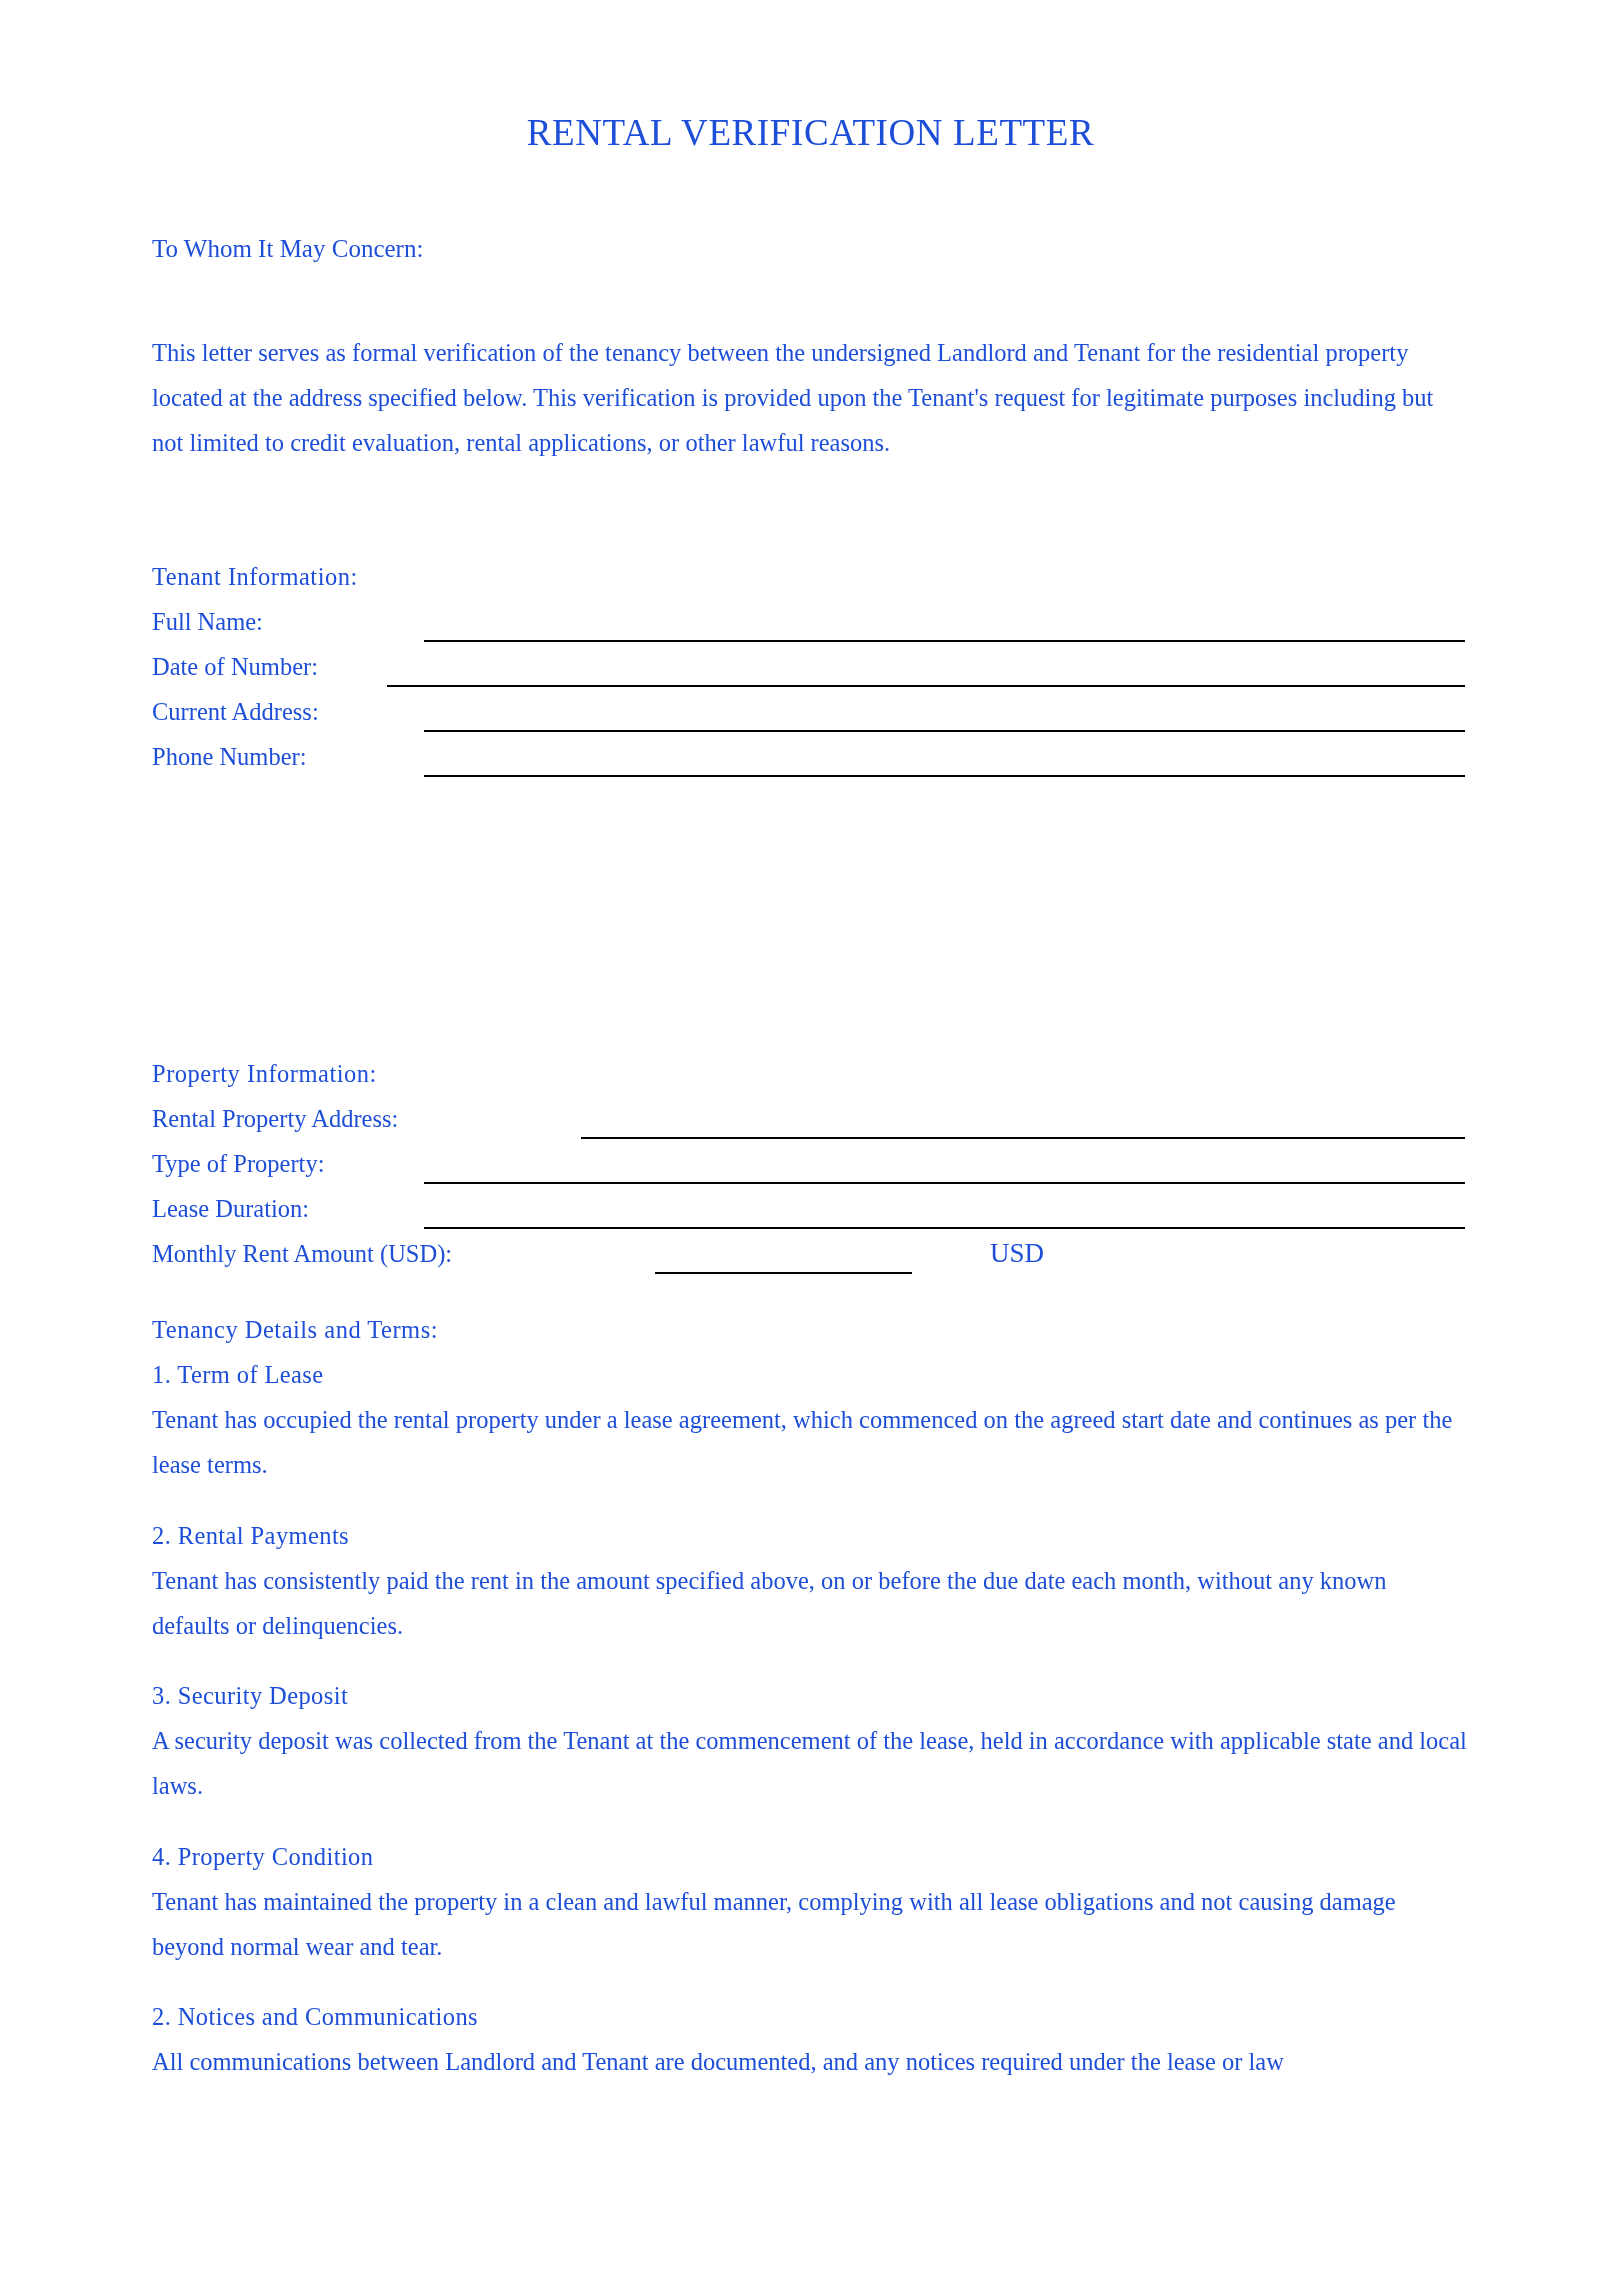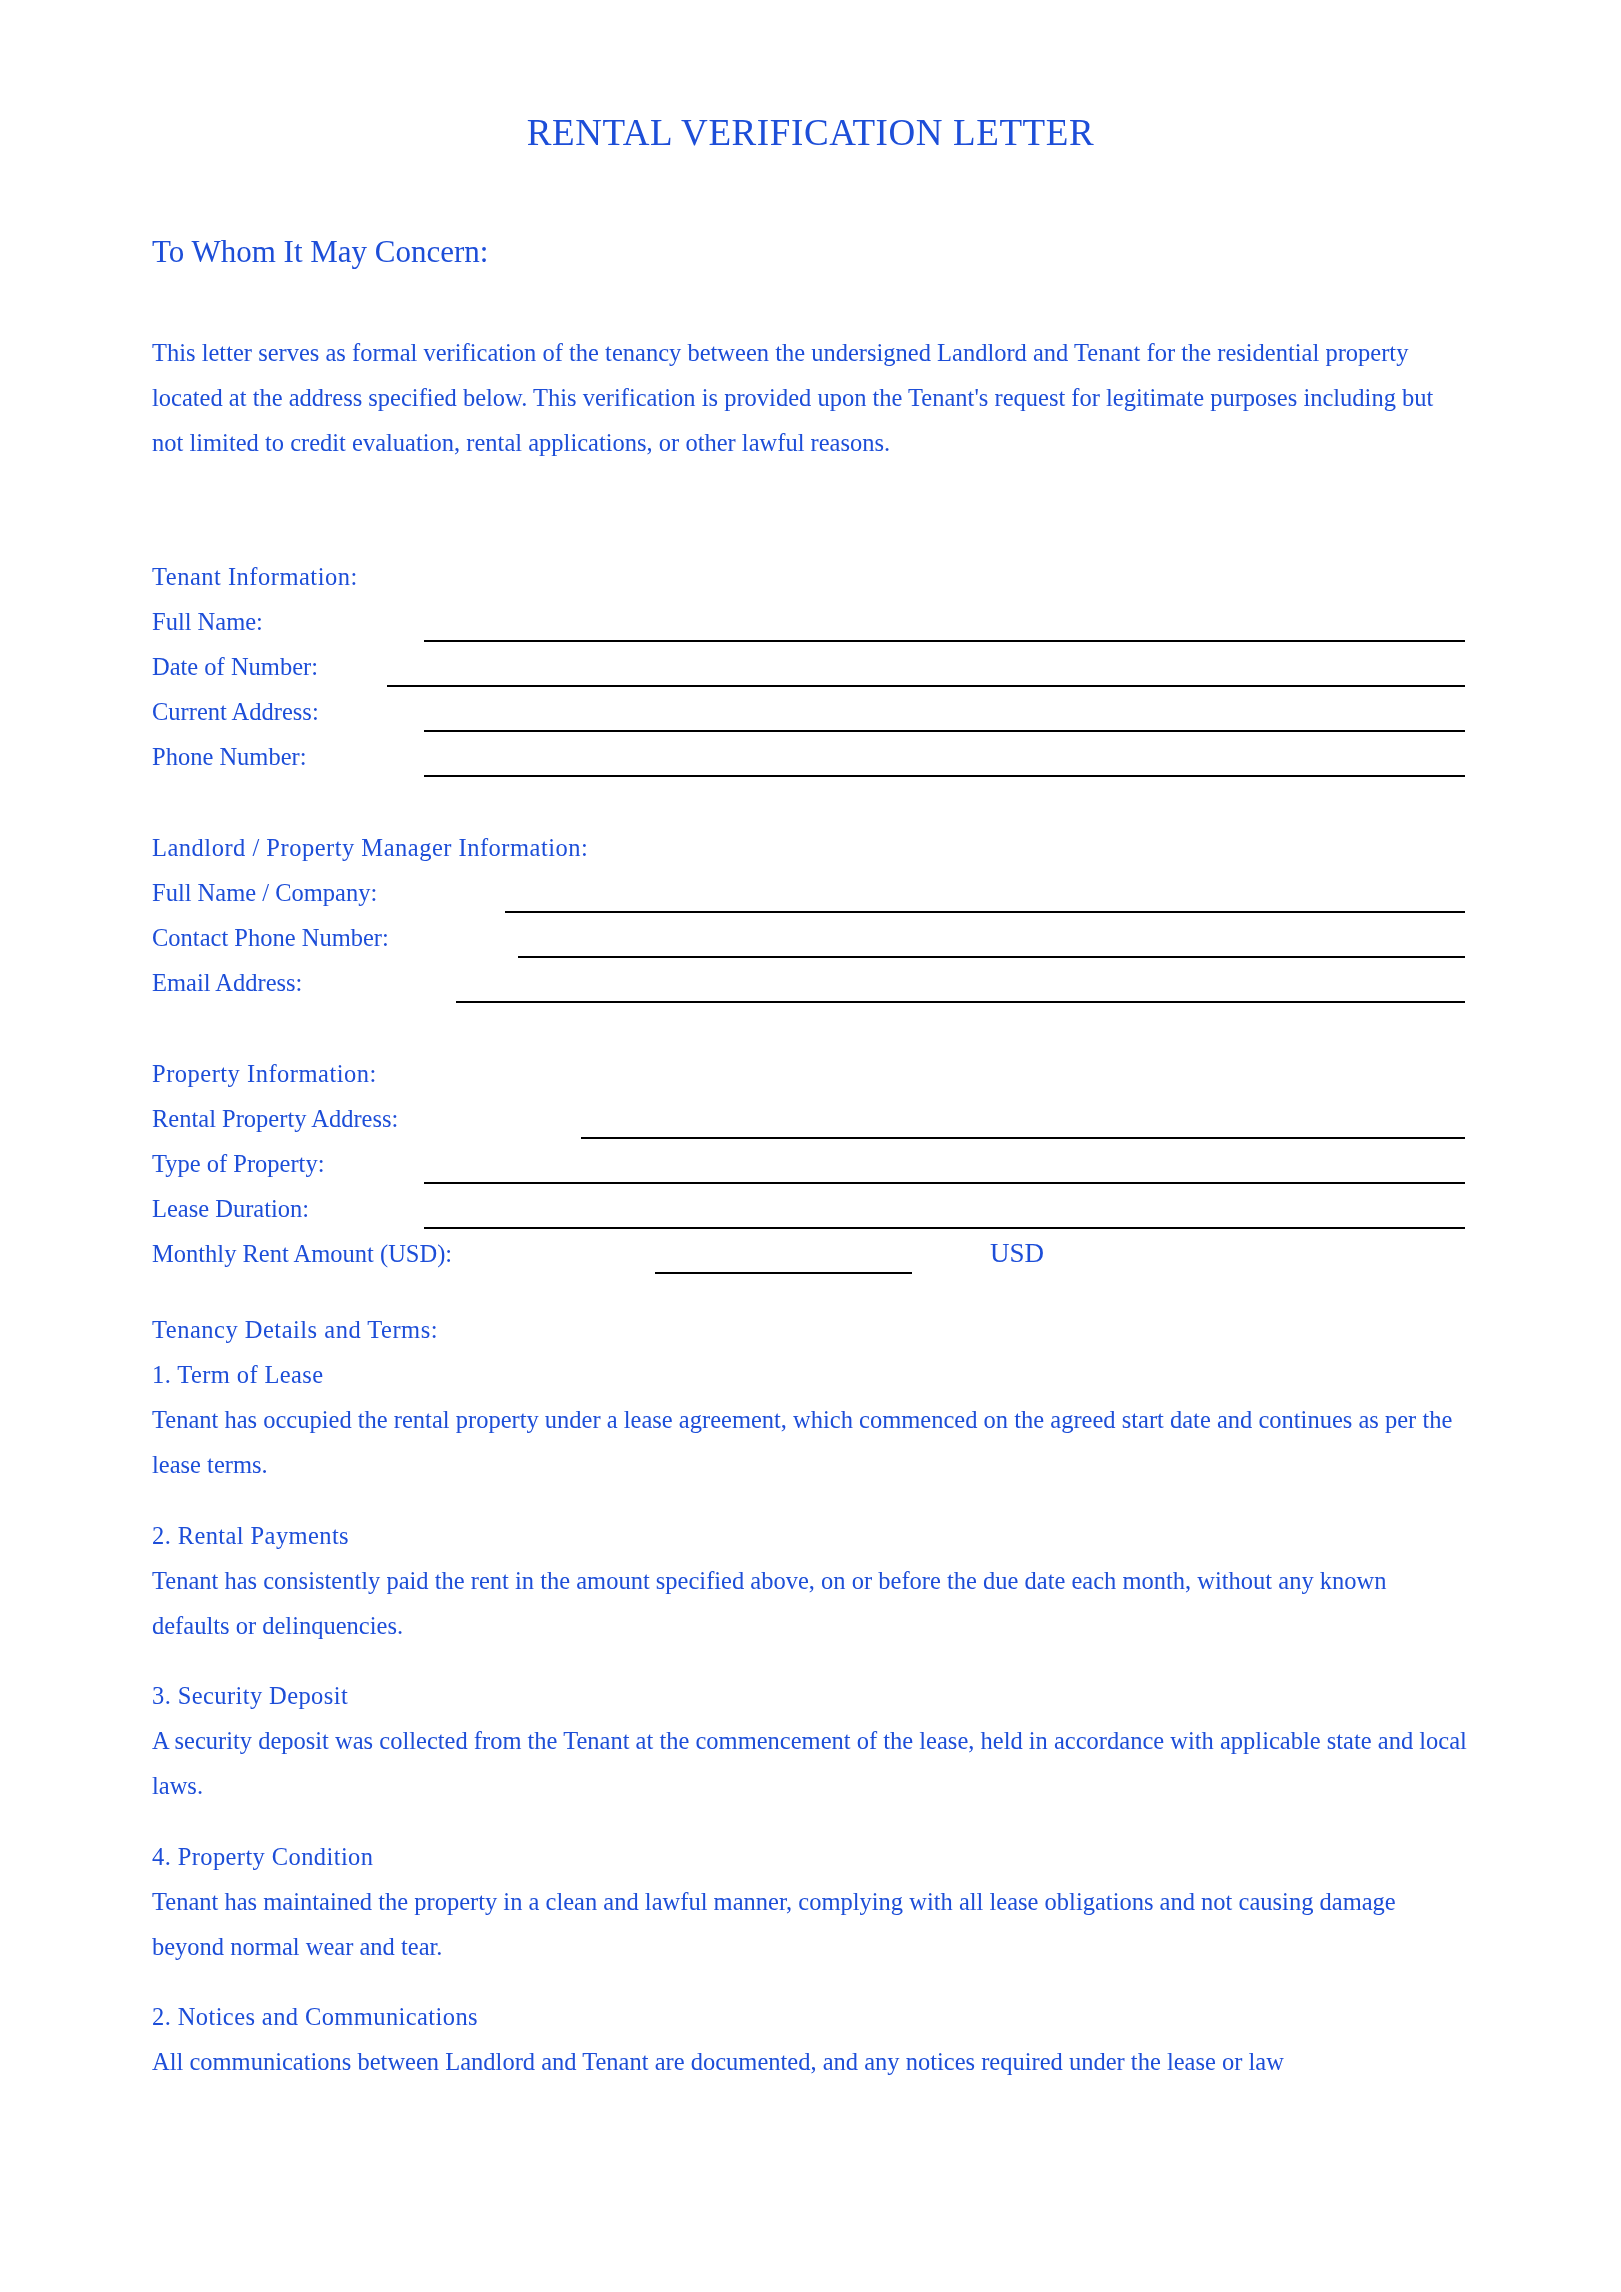--- a/index.html
+++ b/index.html
@@ -25,21 +25,21 @@
     text-align: center;
     font-size: 37px;
     font-weight: 400;
     letter-spacing: 0.6px;
     line-height: 1.15;
   }
   .salutation {
     position: absolute;
     left: 152px;
     top: 236px;
-    font-size: 31px;
+    font-size: 25px;
     line-height: 1.0;
   }
   .intro {
     position: absolute;
     left: 152px;
     top: 330px;
     width: 1318px;
     font-size: 24.5px;
     line-height: 45px;
     text-align: left;
@@ -141,38 +141,20 @@
       <span class="field-label">Current Address:</span>
       <span class="field-line" style="left:272px; right:4.9px;"></span>
     </div>
 
     <div class="field-row">
       <span class="field-label">Phone Number:</span>
       <span class="field-line" style="left:272px; right:4.9px;"></span>
     </div>
   </div>
 
-  <div class="section" style="top:825px;">
-    <div class="section-heading">Landlord / Property Manager Information:</div>
-
-    <div class="field-row">
-      <span class="field-label">Full Name / Company:</span>
-      <span class="field-line" style="left:353px; right:4.9px;"></span>
-    </div>
-
-    <div class="field-row">
-      <span class="field-label">Contact Phone Number:</span>
-      <span class="field-line" style="left:366px; right:4.9px;"></span>
-    </div>
-
-    <div class="field-row">
-      <span class="field-label">Email Address:</span>
-      <span class="field-line" style="left:304px; right:4.9px;"></span>
-    </div>
-  </div>
 
   <div class="section" style="top:1051px;">
     <div class="section-heading">Property Information:</div>
 
     <div class="field-row">
       <span class="field-label">Rental Property Address:</span>
       <span class="field-line" style="left:429px; right:4.9px;"></span>
     </div>
 
     <div class="field-row">

